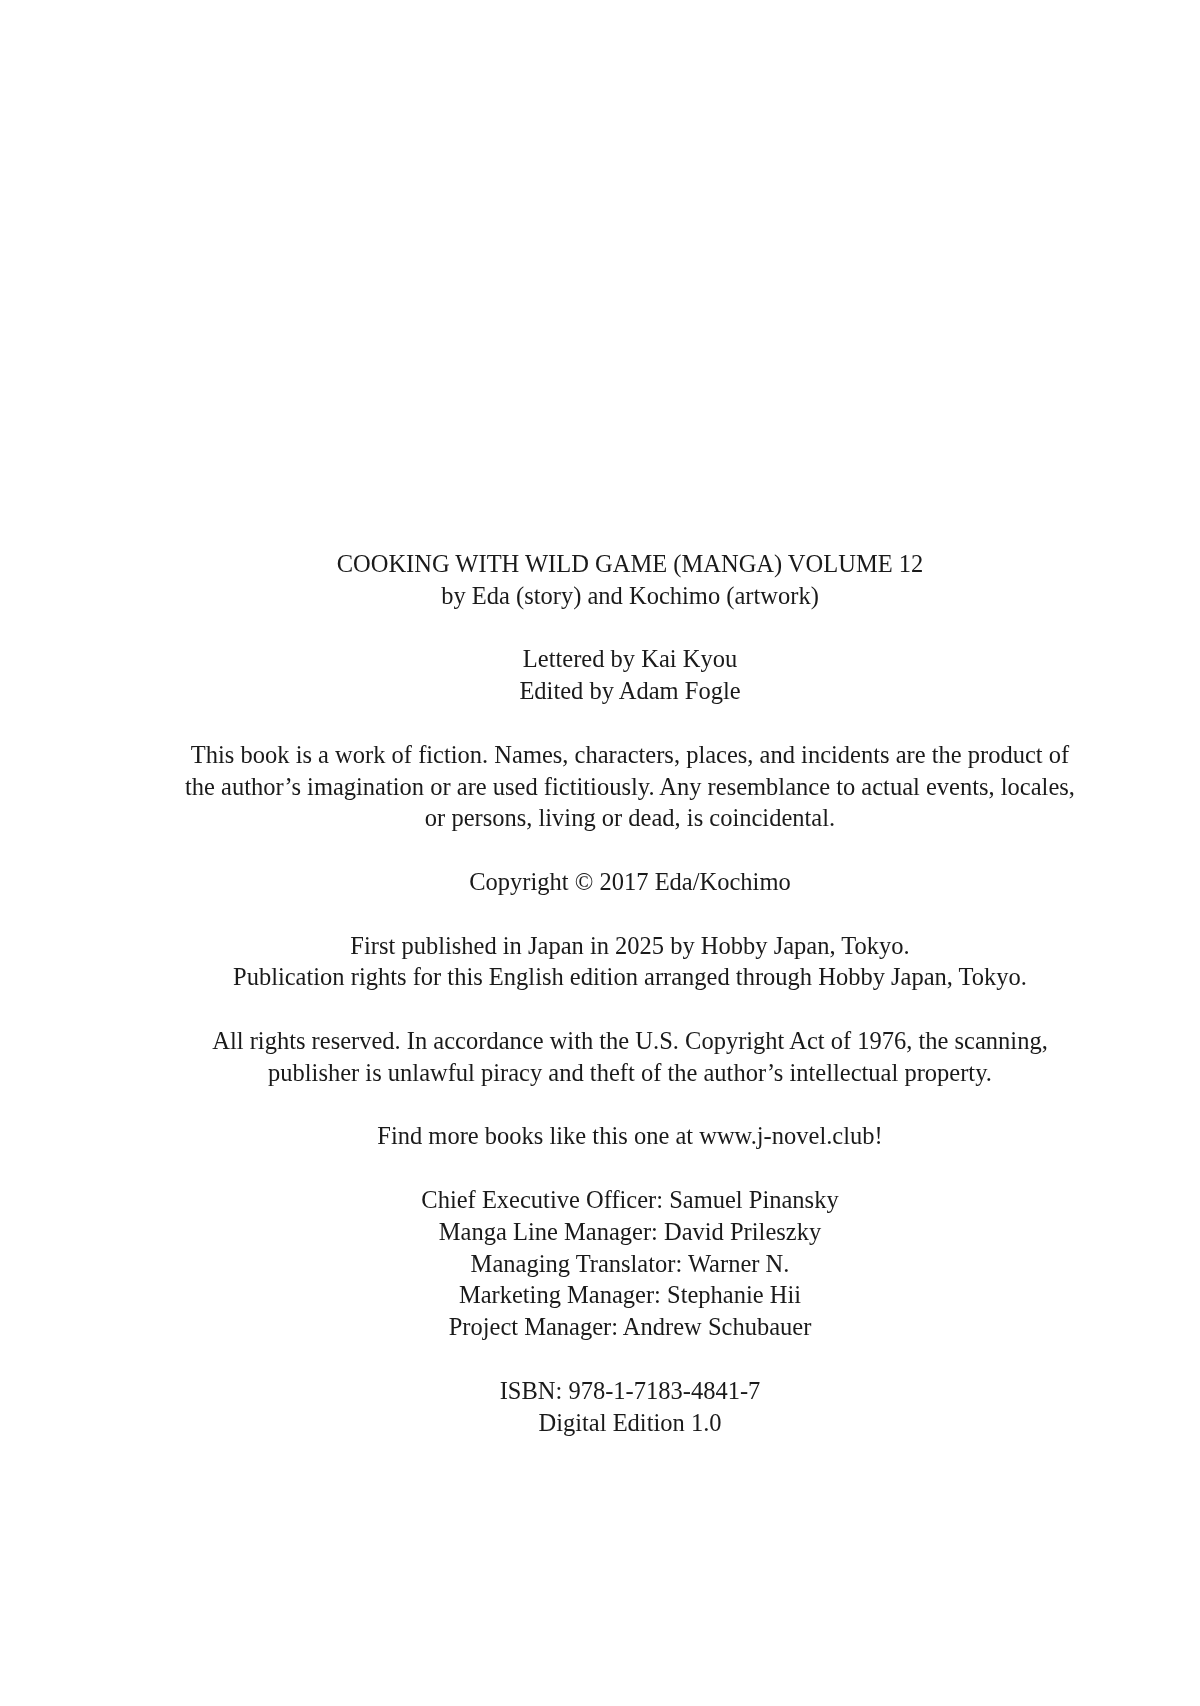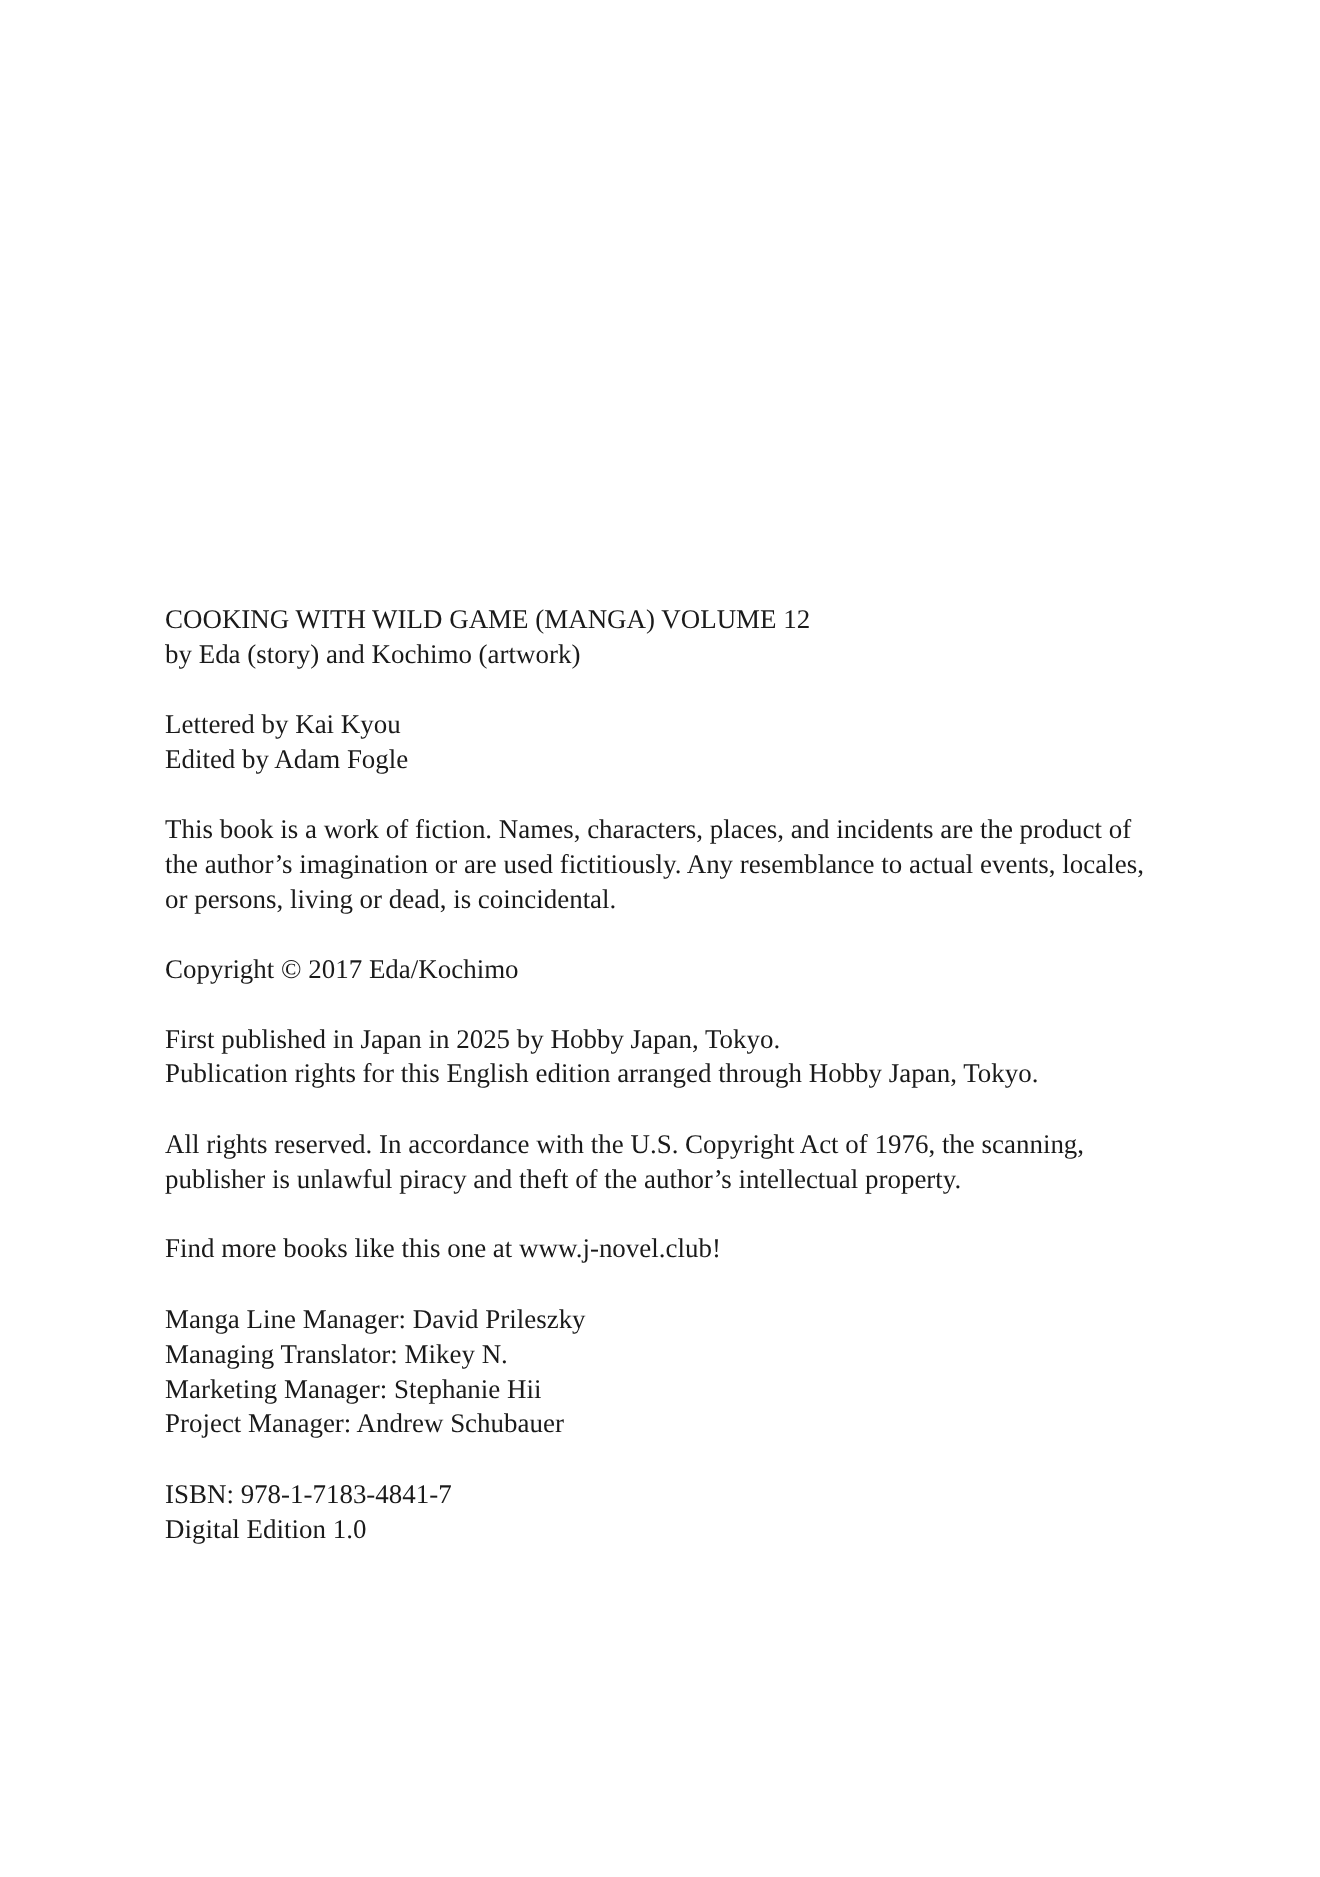--- a/index.html
+++ b/index.html
@@ -1,20 +1,20 @@
 <!DOCTYPE html>
 <html><head>
 <meta charset="utf-8">
 <style>
   html, body { margin: 0; padding: 0; background: #ffffff; }
   body { width: 1200px; height: 1706px; position: relative; overflow: hidden; }
   .page {
     position: absolute; left: 150px; top: 548px; width: 960px;
     font-family: "Liberation Serif", "DejaVu Serif", serif;
-    font-size: 24.5px; line-height: 31.8px; color: #1a1a1a;
+    font-size: 24.5px; line-height: 31.8px; color: #1a1a1a; text-align: center;
   }
   .block { margin: 0 0 31.8px 0; }
   .line { display: block; white-space: nowrap; }
 </style>
 </head>
 <body>
 
 <div class="page">
   <div class="block">
     <span class="line">COOKING WITH WILD GAME (MANGA) VOLUME 12</span>
@@ -44,22 +44,23 @@
   <div class="block">
     <span class="line">All rights reserved. In accordance with the U.S. Copyright Act of 1976, the scanning,</span>
     <span class="line">publisher is unlawful piracy and theft of the author’s intellectual property.</span>
   </div>
 
   <div class="block">
     <span class="line">Find more books like this one at www.j-novel.club!</span>
   </div>
 
   <div class="block">
+    <span class="line">Chief Executive Officer: Samuel Pinansky</span>
     <span class="line">Manga Line Manager: David Prileszky</span>
-    <span class="line">Managing Translator: Mikey N.</span>
+    <span class="line">Managing Translator: Warner N.</span>
     <span class="line">Marketing Manager: Stephanie Hii</span>
     <span class="line">Project Manager: Andrew Schubauer</span>
   </div>
 
   <div class="block">
     <span class="line">ISBN: 978-1-7183-4841-7</span>
     <span class="line">Digital Edition 1.0</span>
   </div>
 </div>
 

